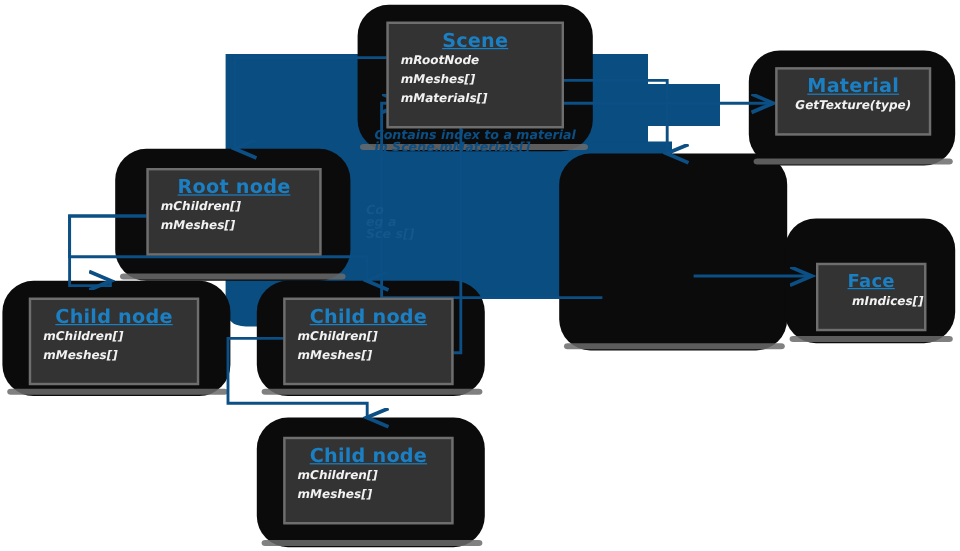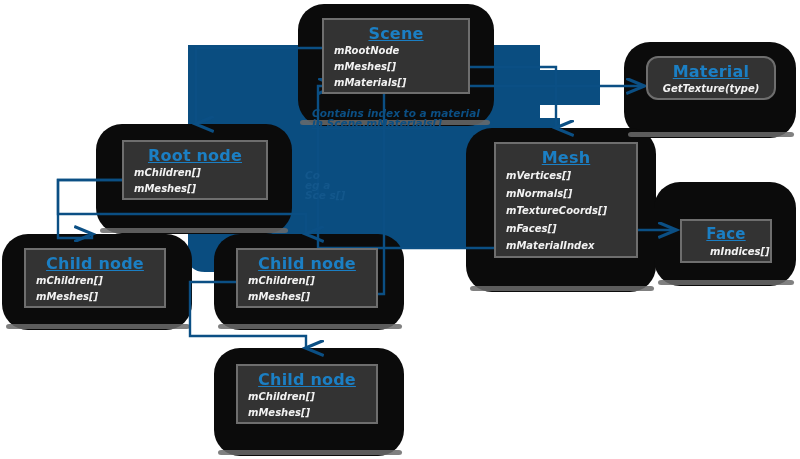--- a/index.html
+++ b/index.html
@@ -10,21 +10,21 @@
   
   .layer{position:absolute;left:0;top:0;width:800px;height:459px;}
   #svg-bg{z-index:1;}
   #svg-links{z-index:3;}
   #boxes{z-index:4;}
   #notes{z-index:5;}
 
   
   .node{position:absolute;box-sizing:border-box;
         background:#333333;border:2px solid #6e6e6e;
-        padding:4px 8px 1px 8px;}
+        padding:4px 8px 14px 8px;}
   .node .title{color:#1b7fc4;font-weight:bold;font-style:normal;
         text-decoration:underline;text-align:center;
         font-size:16px;line-height:19px;letter-spacing:.2px;
         white-space:nowrap;}
   .node .field{color:#f2f2f2;font-weight:bold;font-style:italic;
         font-size:10px;line-height:16px;white-space:nowrap;
         text-align:left;padding-left:2px;}
   .node.small .title{font-size:15px;}
   .node.mesh .field{line-height:17.5px;}
 
@@ -127,39 +127,31 @@
 
   <div id="boxes" class="layer">
 
     <div class="node" style="left:322px;top:18px;width:148px;">
       <div class="title">Scene</div>
       <div class="field">mRootNode</div>
       <div class="field">mMeshes[]</div>
       <div class="field">mMaterials[]</div>
     </div>
 
-    <div class="node" style="left:646px;top:56px;width:130px;border-radius:12px;">
+    <div class="node" style="left:646px;top:56px;width:130px;">
       <div class="title">Material</div>
       <div class="field" style="text-align:center;padding-left:0;">GetTexture(type)</div>
     </div>
 
     <div class="node" style="left:122px;top:140px;width:146px;">
       <div class="title">Root node</div>
       <div class="field">mChildren[]</div>
       <div class="field">mMeshes[]</div>
     </div>
 
-    <div class="node mesh" style="left:494px;top:142px;width:144px;">
-      <div class="title">Mesh</div>
-      <div class="field">mVertices[]</div>
-      <div class="field">mNormals[]</div>
-      <div class="field">mTextureCoords[]</div>
-      <div class="field">mFaces[]</div>
-      <div class="field">mMaterialIndex</div>
-    </div>
 
     <div class="node small" style="left:680px;top:219px;width:92px;">
       <div class="title">Face</div>
       <div class="field" style="text-align:center;padding-left:0;margin-left:20px;">mIndices[]</div>
     </div>
 
     <div class="node" style="left:24px;top:248px;width:142px;">
       <div class="title">Child node</div>
       <div class="field">mChildren[]</div>
       <div class="field">mMeshes[]</div>

